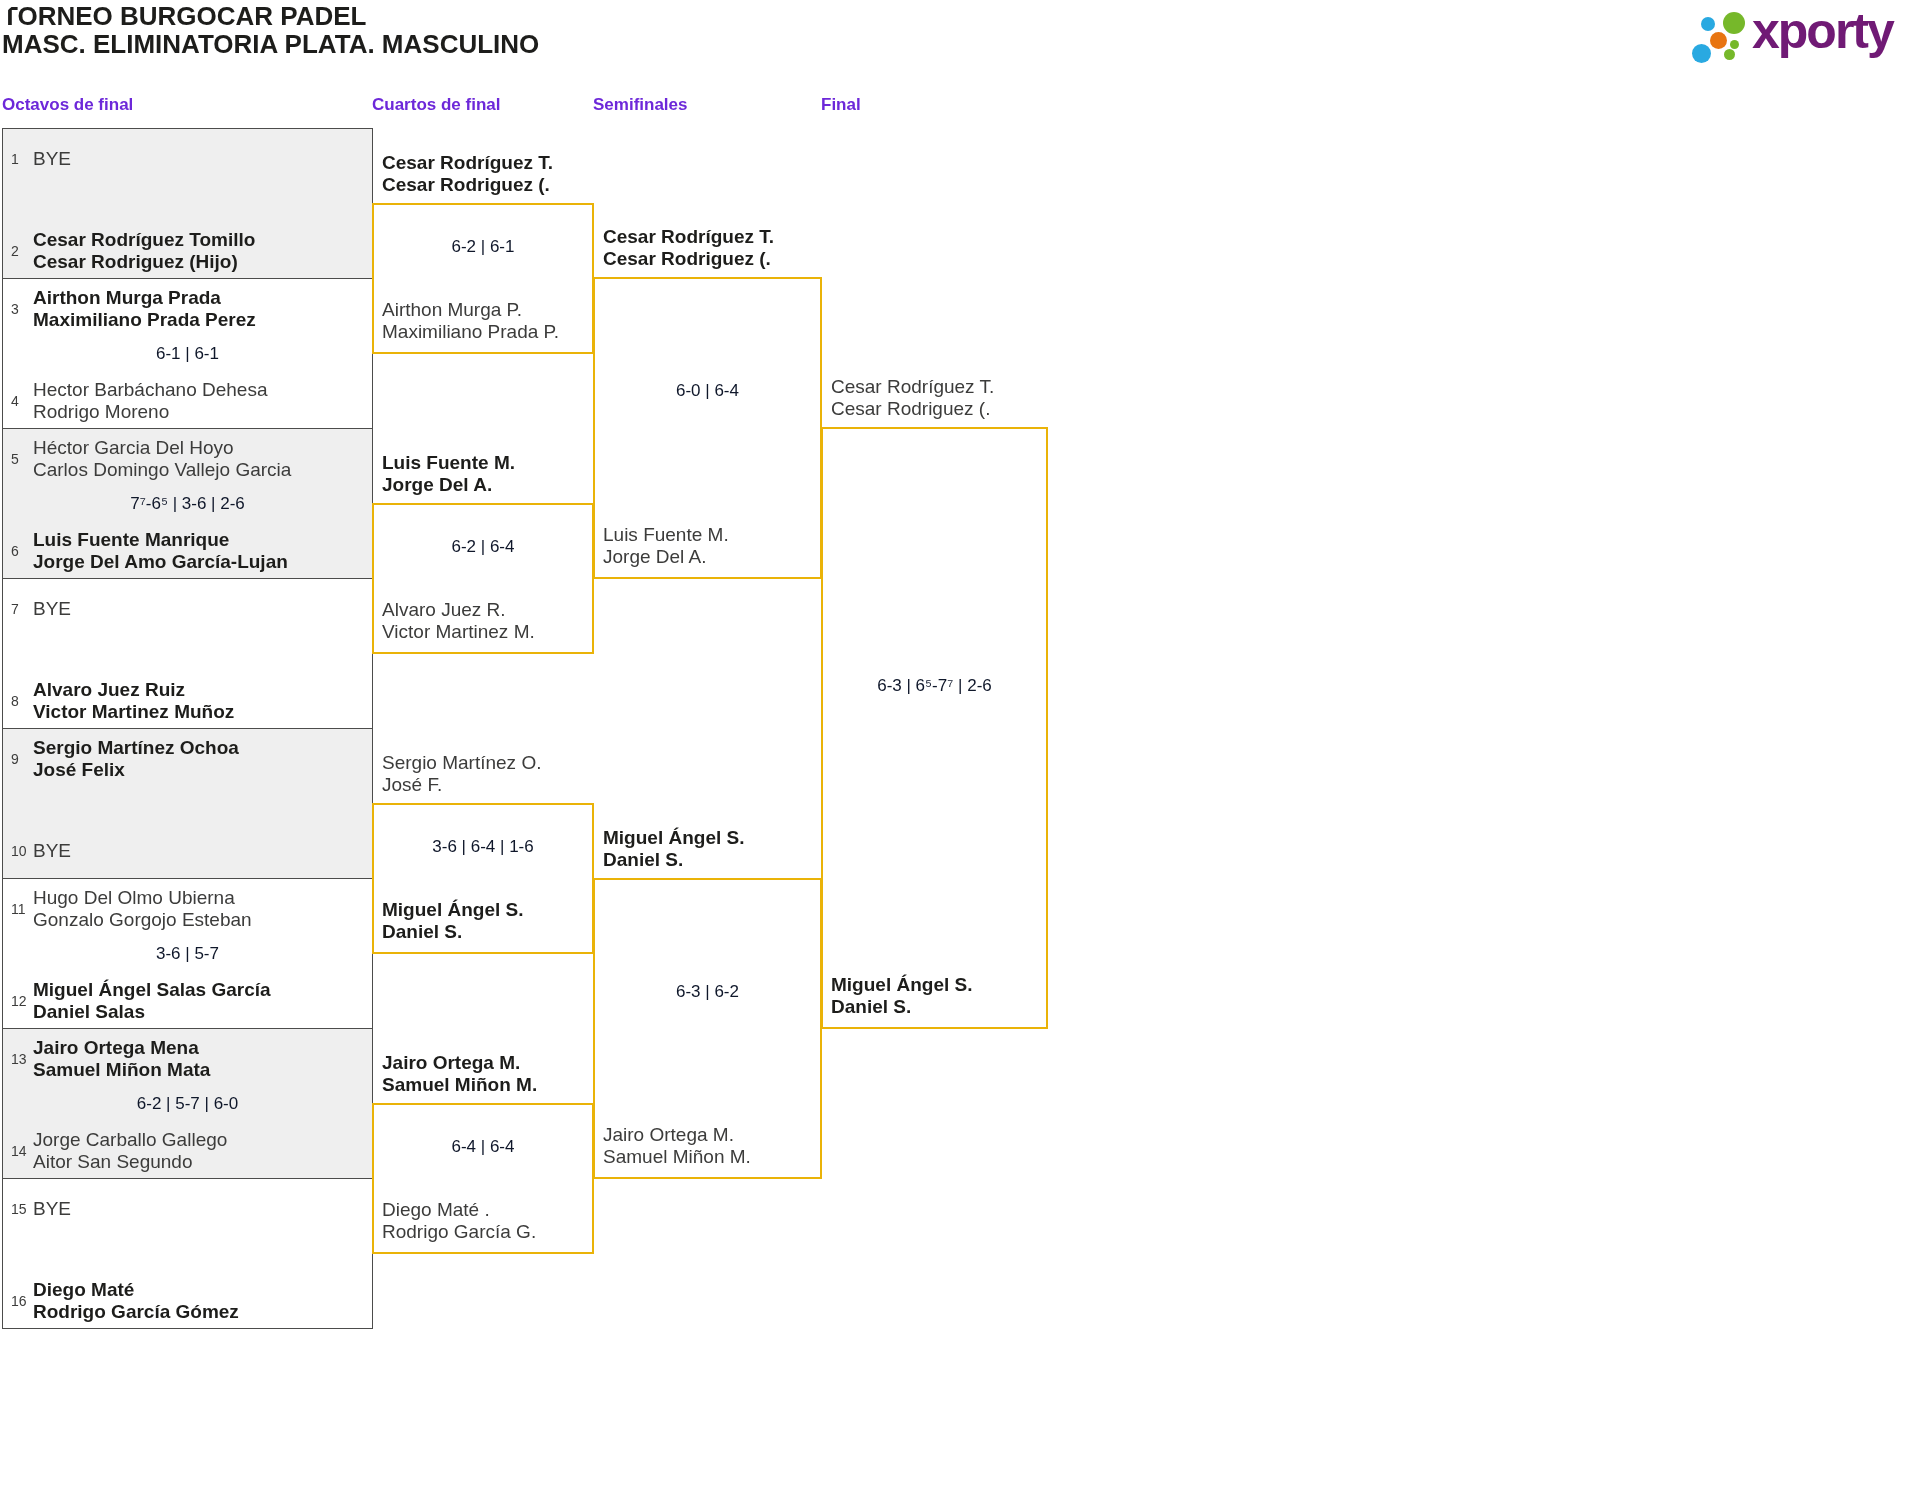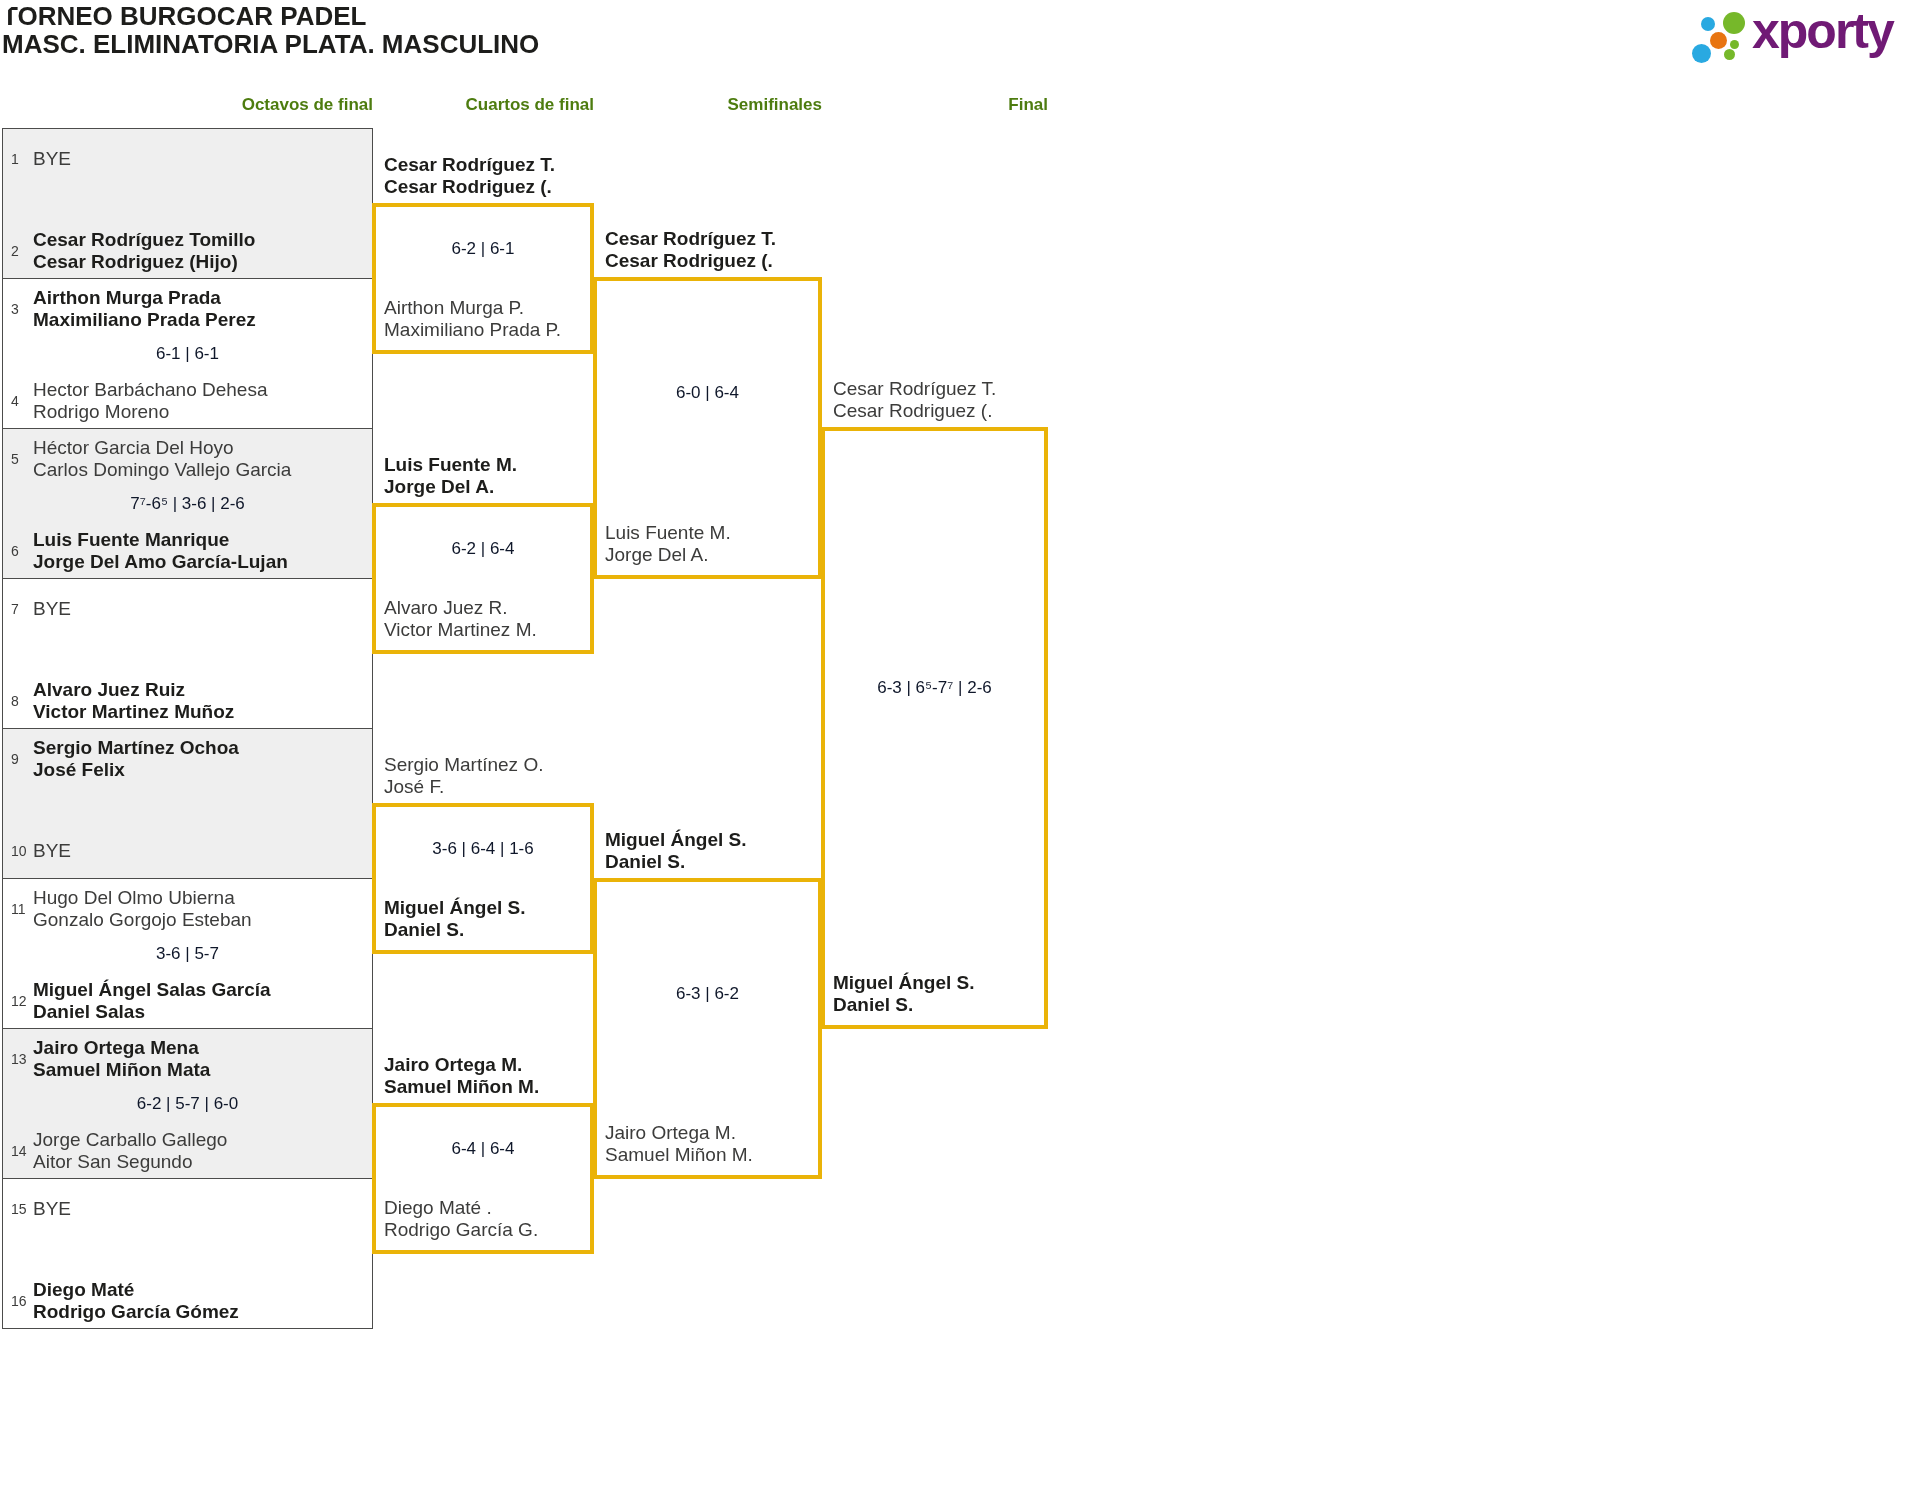--- a/index.html
+++ b/index.html
@@ -5,29 +5,29 @@
   html,body{margin:0;padding:0;background:#fff;}
   .page{position:relative;width:1920px;height:1492px;background:#ffffff;overflow:hidden;
         font-family:"Liberation Sans","DejaVu Sans",sans-serif;color:#1d1d1b;border-radius:31px;}
 
   
   .title{position:absolute;left:2px;top:2px;font-size:26px;line-height:28px;font-weight:600;
          color:#1d1d1b;white-space:nowrap;}
 
   
   .colhead{position:absolute;top:94px;height:22px;font-size:17px;line-height:22px;
-           font-weight:600;text-align:right;color:#4d7c0f;}
+           font-weight:600;text-align:left;color:#6d28d9;}
 
   
   .obox{position:absolute;left:2px;width:371px;height:151px;border:1px solid #4c4c4b;
         box-sizing:border-box;background:#ffffff;}
   .obox.grey{background:#efefef;}
 
   
-  .rbox{position:absolute;border:4px solid #eab308;box-sizing:border-box;background:transparent;}
+  .rbox{position:absolute;border:2px solid #eab308;box-sizing:border-box;background:transparent;}
 
   .team{position:absolute;font-size:19px;line-height:22px;color:#3c3c3b;white-space:nowrap;}
   .team.bold{font-weight:700;color:#1d1d1b;}
   .obox .team{left:30px;}
   .rbox .team{left:8px;}
   .t1{top:8px;}
   .t2{top:100px;}
   .team.bye{height:44px;display:flex;align-items:center;}
   .rt{top:-53px;height:44px;}
   .rb{bottom:9px;height:44px;}

